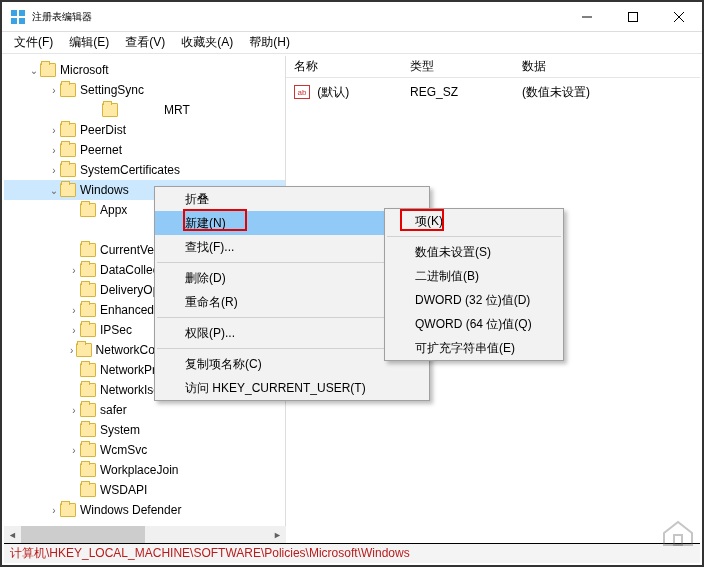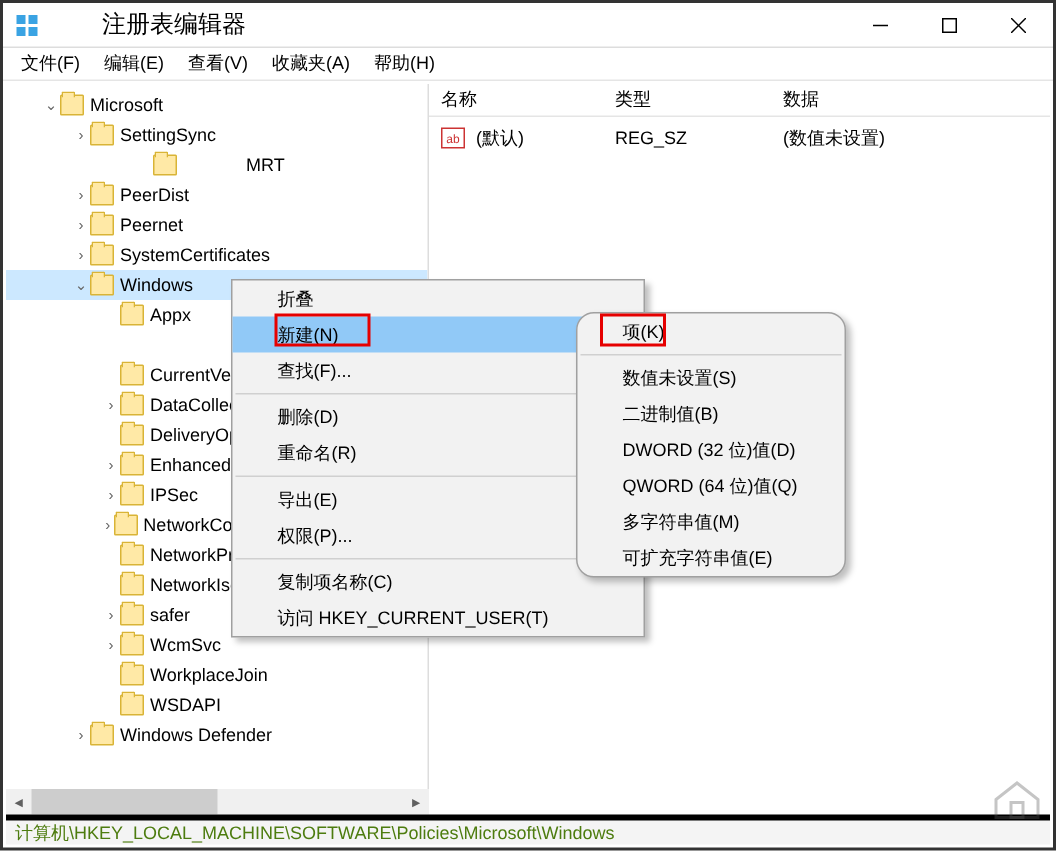--- a/index.html
+++ b/index.html
@@ -1,20 +1,20 @@
 <!DOCTYPE html>
 <html><head>
 <meta charset="utf-8">
 <style>
 * { box-sizing: border-box; margin: 0; padding: 0; font-family: "Microsoft YaHei", "Segoe UI", sans-serif; font-size: 12px; }
 body { width: 704px; height: 567px; background: #fff; position: relative; overflow: hidden; border: 2px solid #333; }
 
 .titlebar { height: 30px; display: flex; align-items: center; background: #fff; border-bottom: 1px solid #ddd; }
 .titlebar .appicon { width: 16px; height: 16px; margin: 0 6px 0 8px; }
-.titlebar .title { flex: 1; font-size: 16px; color: #000; margin-left: 36px; }
+.titlebar .title { flex: 1; font-size: 10px; color: #000; }
 .winbtn { width: 46px; height: 30px; display: flex; align-items: center; justify-content: center; color: #333; }
 .winbtn svg { width: 10px; height: 10px; }
 
 .menubar { height: 22px; display: flex; align-items: center; padding: 0 4px; border-bottom: 1px solid #e5e5e5; }
 .menubar span { padding: 2px 8px; color: #000; }
 
 .workspace { position: absolute; top: 54px; bottom: 22px; left: 2px; right: 2px; display: flex; }
 
 .tree { width: 282px; overflow: hidden; border-right: 1px solid #ddd; position: relative; padding-top: 4px; }
 .tree-row { height: 20px; display: flex; align-items: center; white-space: nowrap; color: #000; }
@@ -34,27 +34,27 @@
 .list-row .cell { padding: 0 8px; }
 .abicon { width: 16px; height: 14px; border: 1px solid #c33; background: #fff; color: #c33; font-size: 8px; display: inline-flex; align-items: center; justify-content: center; margin-right: 4px; position: relative; top: -1px; }
 
 .ctxmenu { position: absolute; background: #f2f2f2; border: 1px solid #a0a0a0; box-shadow: 3px 3px 4px rgba(0,0,0,.25); z-index: 10; }
 .ctxmenu .item { height: 24px; display: flex; align-items: center; padding: 0 30px 0 30px; color: #000; position: relative; white-space: nowrap; }
 .ctxmenu .item.hover { background: #91c9f7; }
 .ctxmenu .sep { height: 1px; background: #d0d0d0; margin: 3px 2px; }
 .ctxmenu .item .arrow { position: absolute; right: 8px; font-size: 10px; color: #333; }
 
 .menu1 { left: 152px; top: 184px; width: 276px; }
-.menu2 { left: 382px; top: 206px; width: 180px; border-radius: 12px; }
+.menu2 { left: 382px; top: 206px; width: 180px; }
 
 .redbox { position: absolute; border: 2px solid #e60000; z-index: 20; pointer-events: none; }
 .rb1 { left: 181px; top: 207px; width: 64px; height: 22px; }
 .rb2 { left: 398px; top: 207px; width: 44px; height: 22px; }
 
-.statusbar { position: absolute; bottom: 2px; left: 2px; right: 2px; height: 20px; display: flex; align-items: center; padding: 0 6px; border-top: 4px solid #000000; background: #f4f4f4; color: #4d7c0f; }
+.statusbar { position: absolute; bottom: 2px; left: 2px; right: 2px; height: 20px; display: flex; align-items: center; padding: 0 6px; border-top: 1px solid #000000; background: #f4f4f4; color: #b91c1c; }
 
 .scroll-h { position: absolute; bottom: 22px; left: 2px; width: 282px; height: 17px; background: #f0f0f0; display: flex; }
 .scroll-h .btn { width: 17px; height: 17px; display: flex; align-items: center; justify-content: center; color: #606060; font-size: 9px; }
 .scroll-h .thumb { background: #cdcdcd; height: 17px; }
 
 .watermark { position: absolute; right: 6px; bottom: 18px; color: rgba(90,90,90,.35); font-size: 14px; display: flex; align-items: center; gap: 6px; pointer-events: none; }
 .watermark .houseicon { width: 36px; height: 28px; }
 .watermark .cn { font-size: 18px; letter-spacing: 2px; }
 .watermark .en { position: absolute; right: 0; bottom: -2px; font-size: 10px; letter-spacing: .5px; }
 </style>
@@ -181,20 +181,25 @@
       </div>
       <div class="tree-row" style="padding-left: 64px;">
         <span class="caret"></span>
         <span class="folder"></span>
         <span class="label">NetworkIsolation</span>
       </div>
       <div class="tree-row" style="padding-left: 64px;">
         <span class="caret">›</span>
         <span class="folder"></span>
         <span class="label">safer</span>
+      </div>
+      <div class="tree-row" style="padding-left: 64px;">
+        <span class="caret"></span>
+        <span class="folder"></span>
+        <span class="label">System</span>
       </div>
       <div class="tree-row" style="padding-left: 64px;">
         <span class="caret">›</span>
         <span class="folder"></span>
         <span class="label">WcmSvc</span>
       </div>
       <div class="tree-row" style="padding-left: 64px;">
         <span class="caret"></span>
         <span class="folder"></span>
         <span class="label">WorkplaceJoin</span>
@@ -230,35 +235,33 @@
 </div>
 
 <div class="ctxmenu menu1" id="menu1">
     <div class="item">折叠</div>
     <div class="item hover">新建(N)<span class="arrow">▸</span></div>
     <div class="item">查找(F)...</div>
     <div class="sep"></div>
     <div class="item">删除(D)</div>
     <div class="item">重命名(R)</div>
     <div class="sep"></div>
-    <div class="item">导出(E)</div>
     <div class="item">权限(P)...</div>
     <div class="sep"></div>
     <div class="item">复制项名称(C)</div>
     <div class="item">访问 HKEY_CURRENT_USER(T)</div>
   </div>
 
 <div class="ctxmenu menu2" id="menu2">
     <div class="item">项(K)</div>
     <div class="sep"></div>
     <div class="item">数值未设置(S)</div>
     <div class="item">二进制值(B)</div>
     <div class="item">DWORD (32 位)值(D)</div>
     <div class="item">QWORD (64 位)值(Q)</div>
-    <div class="item">多字符串值(M)</div>
     <div class="item">可扩充字符串值(E)</div>
   </div>
 
 <div class="redbox rb1"></div>
 <div class="redbox rb2"></div>
 
 <div class="scroll-h">
   <div class="btn">◄</div>
   <div class="thumb" style="flex:1; max-width:150px; margin-left:0"></div>
   <div style="flex:1"></div>

